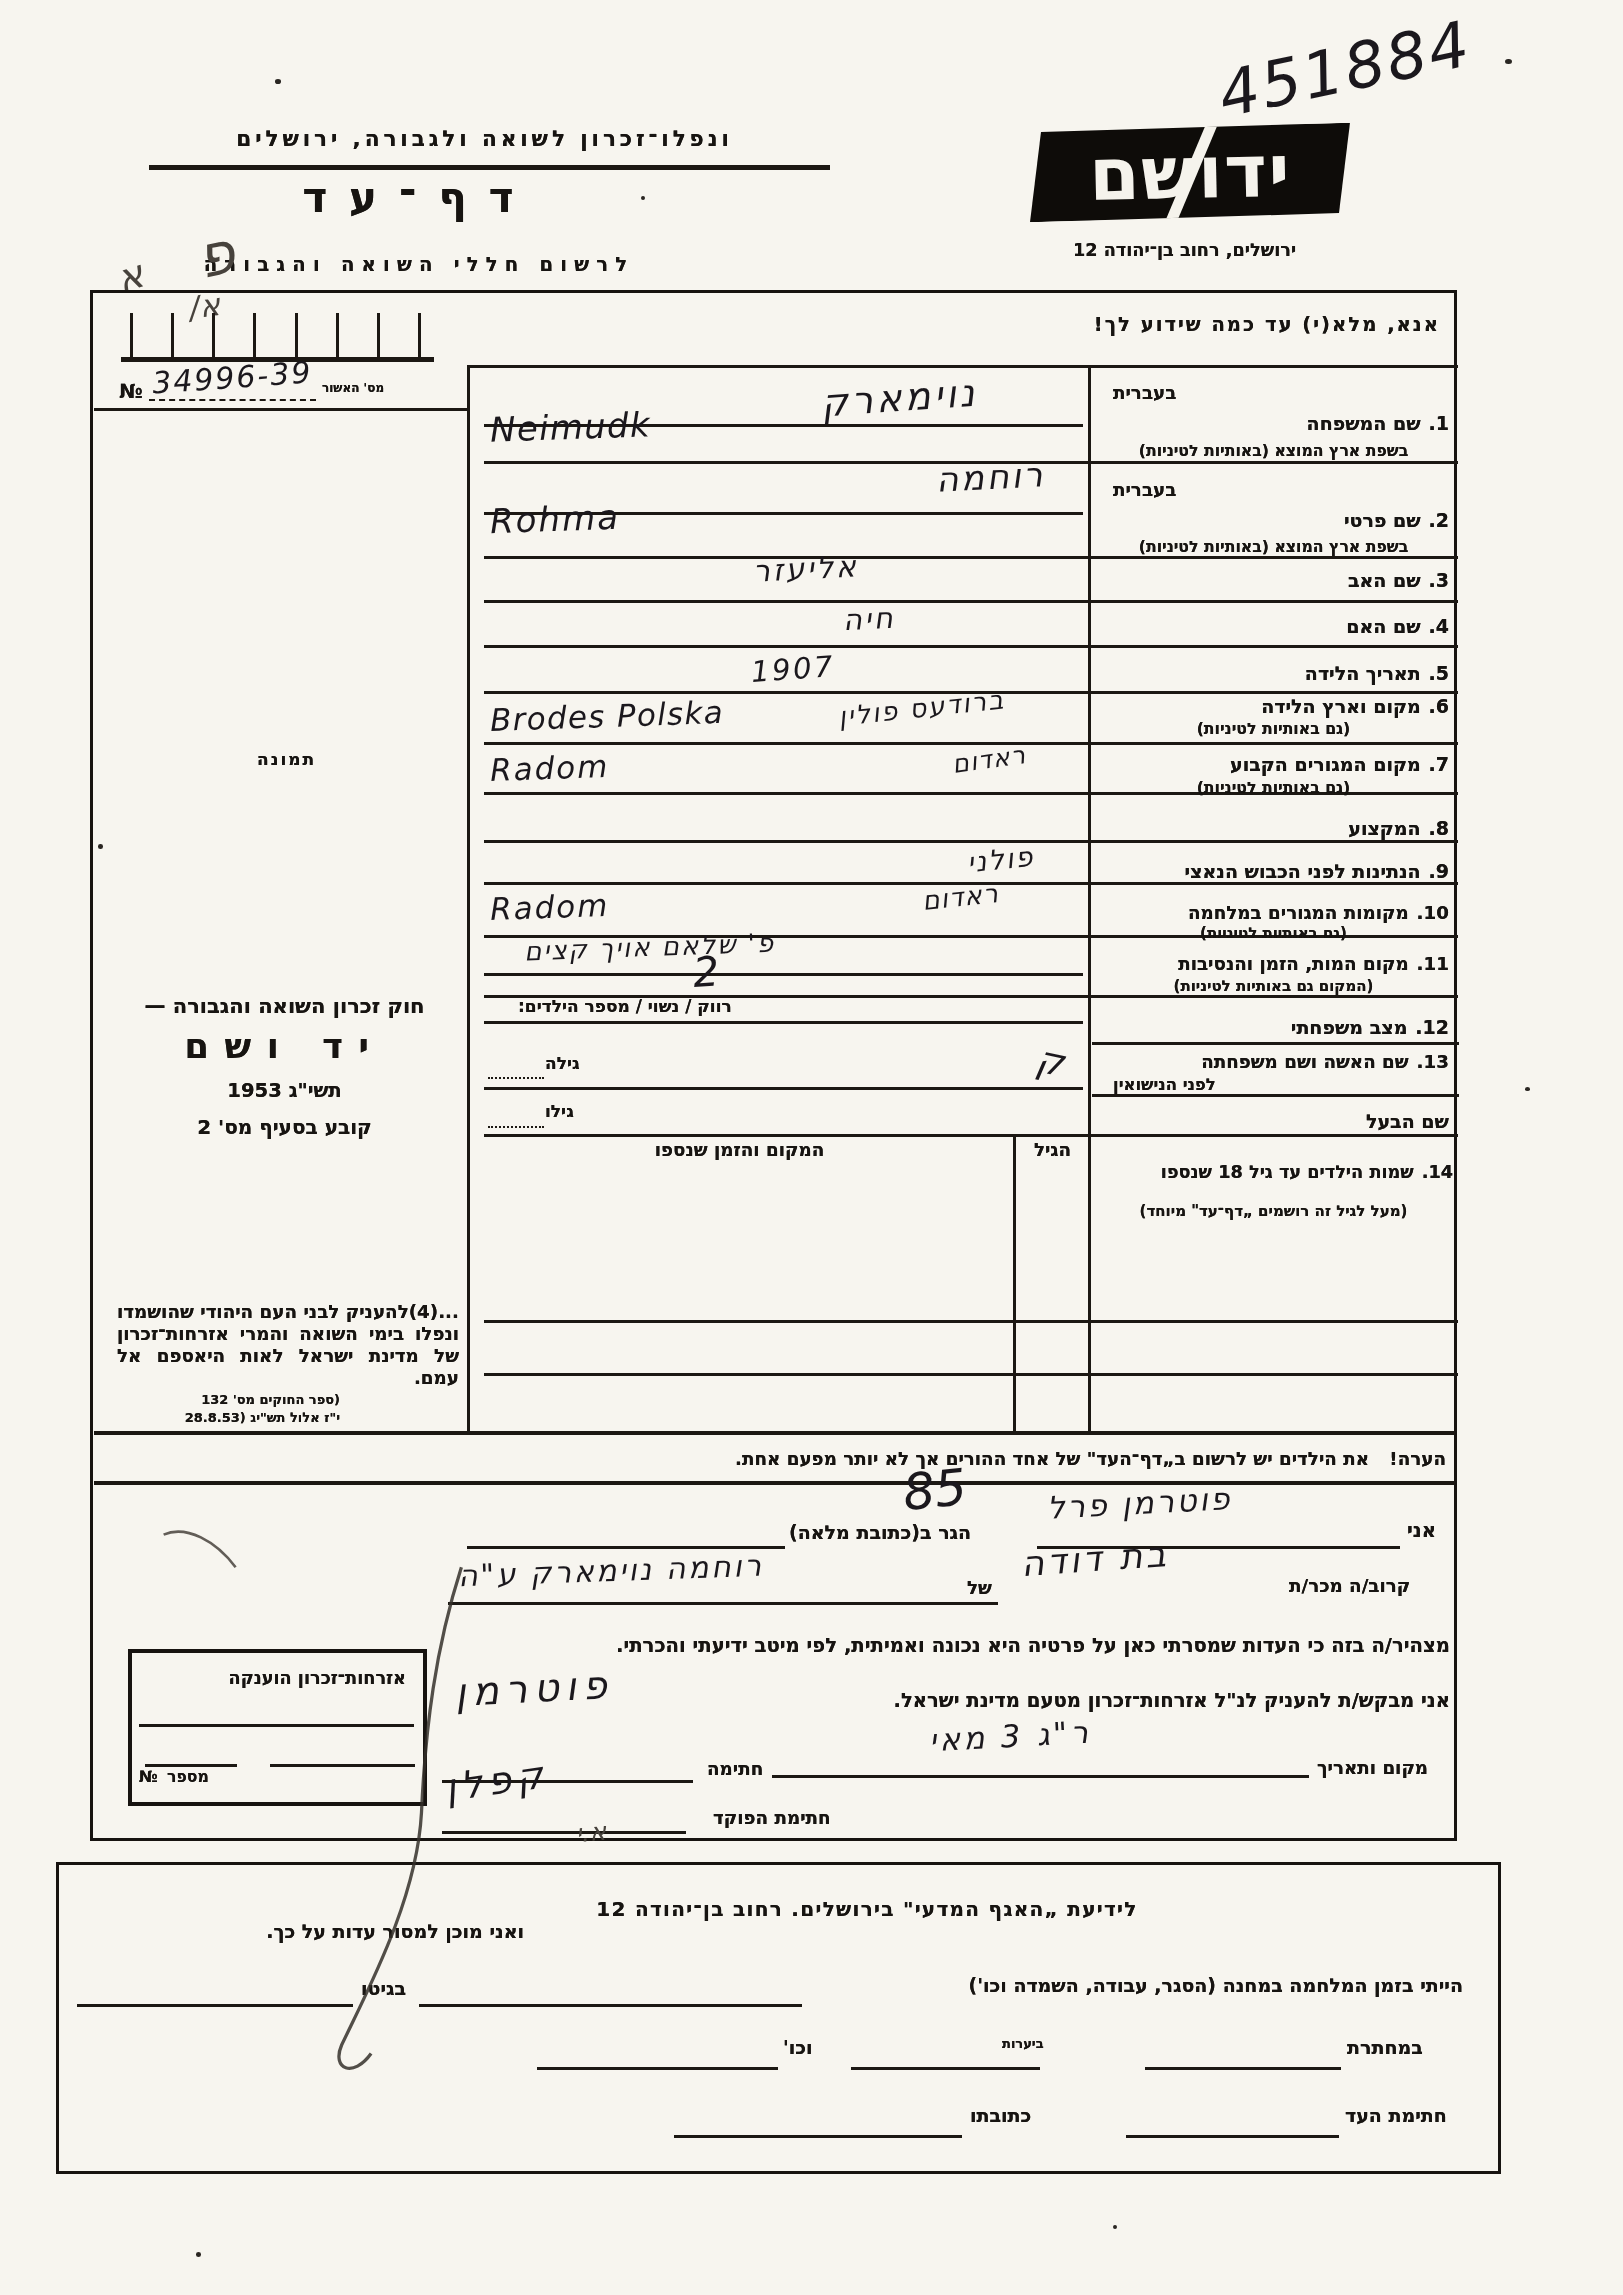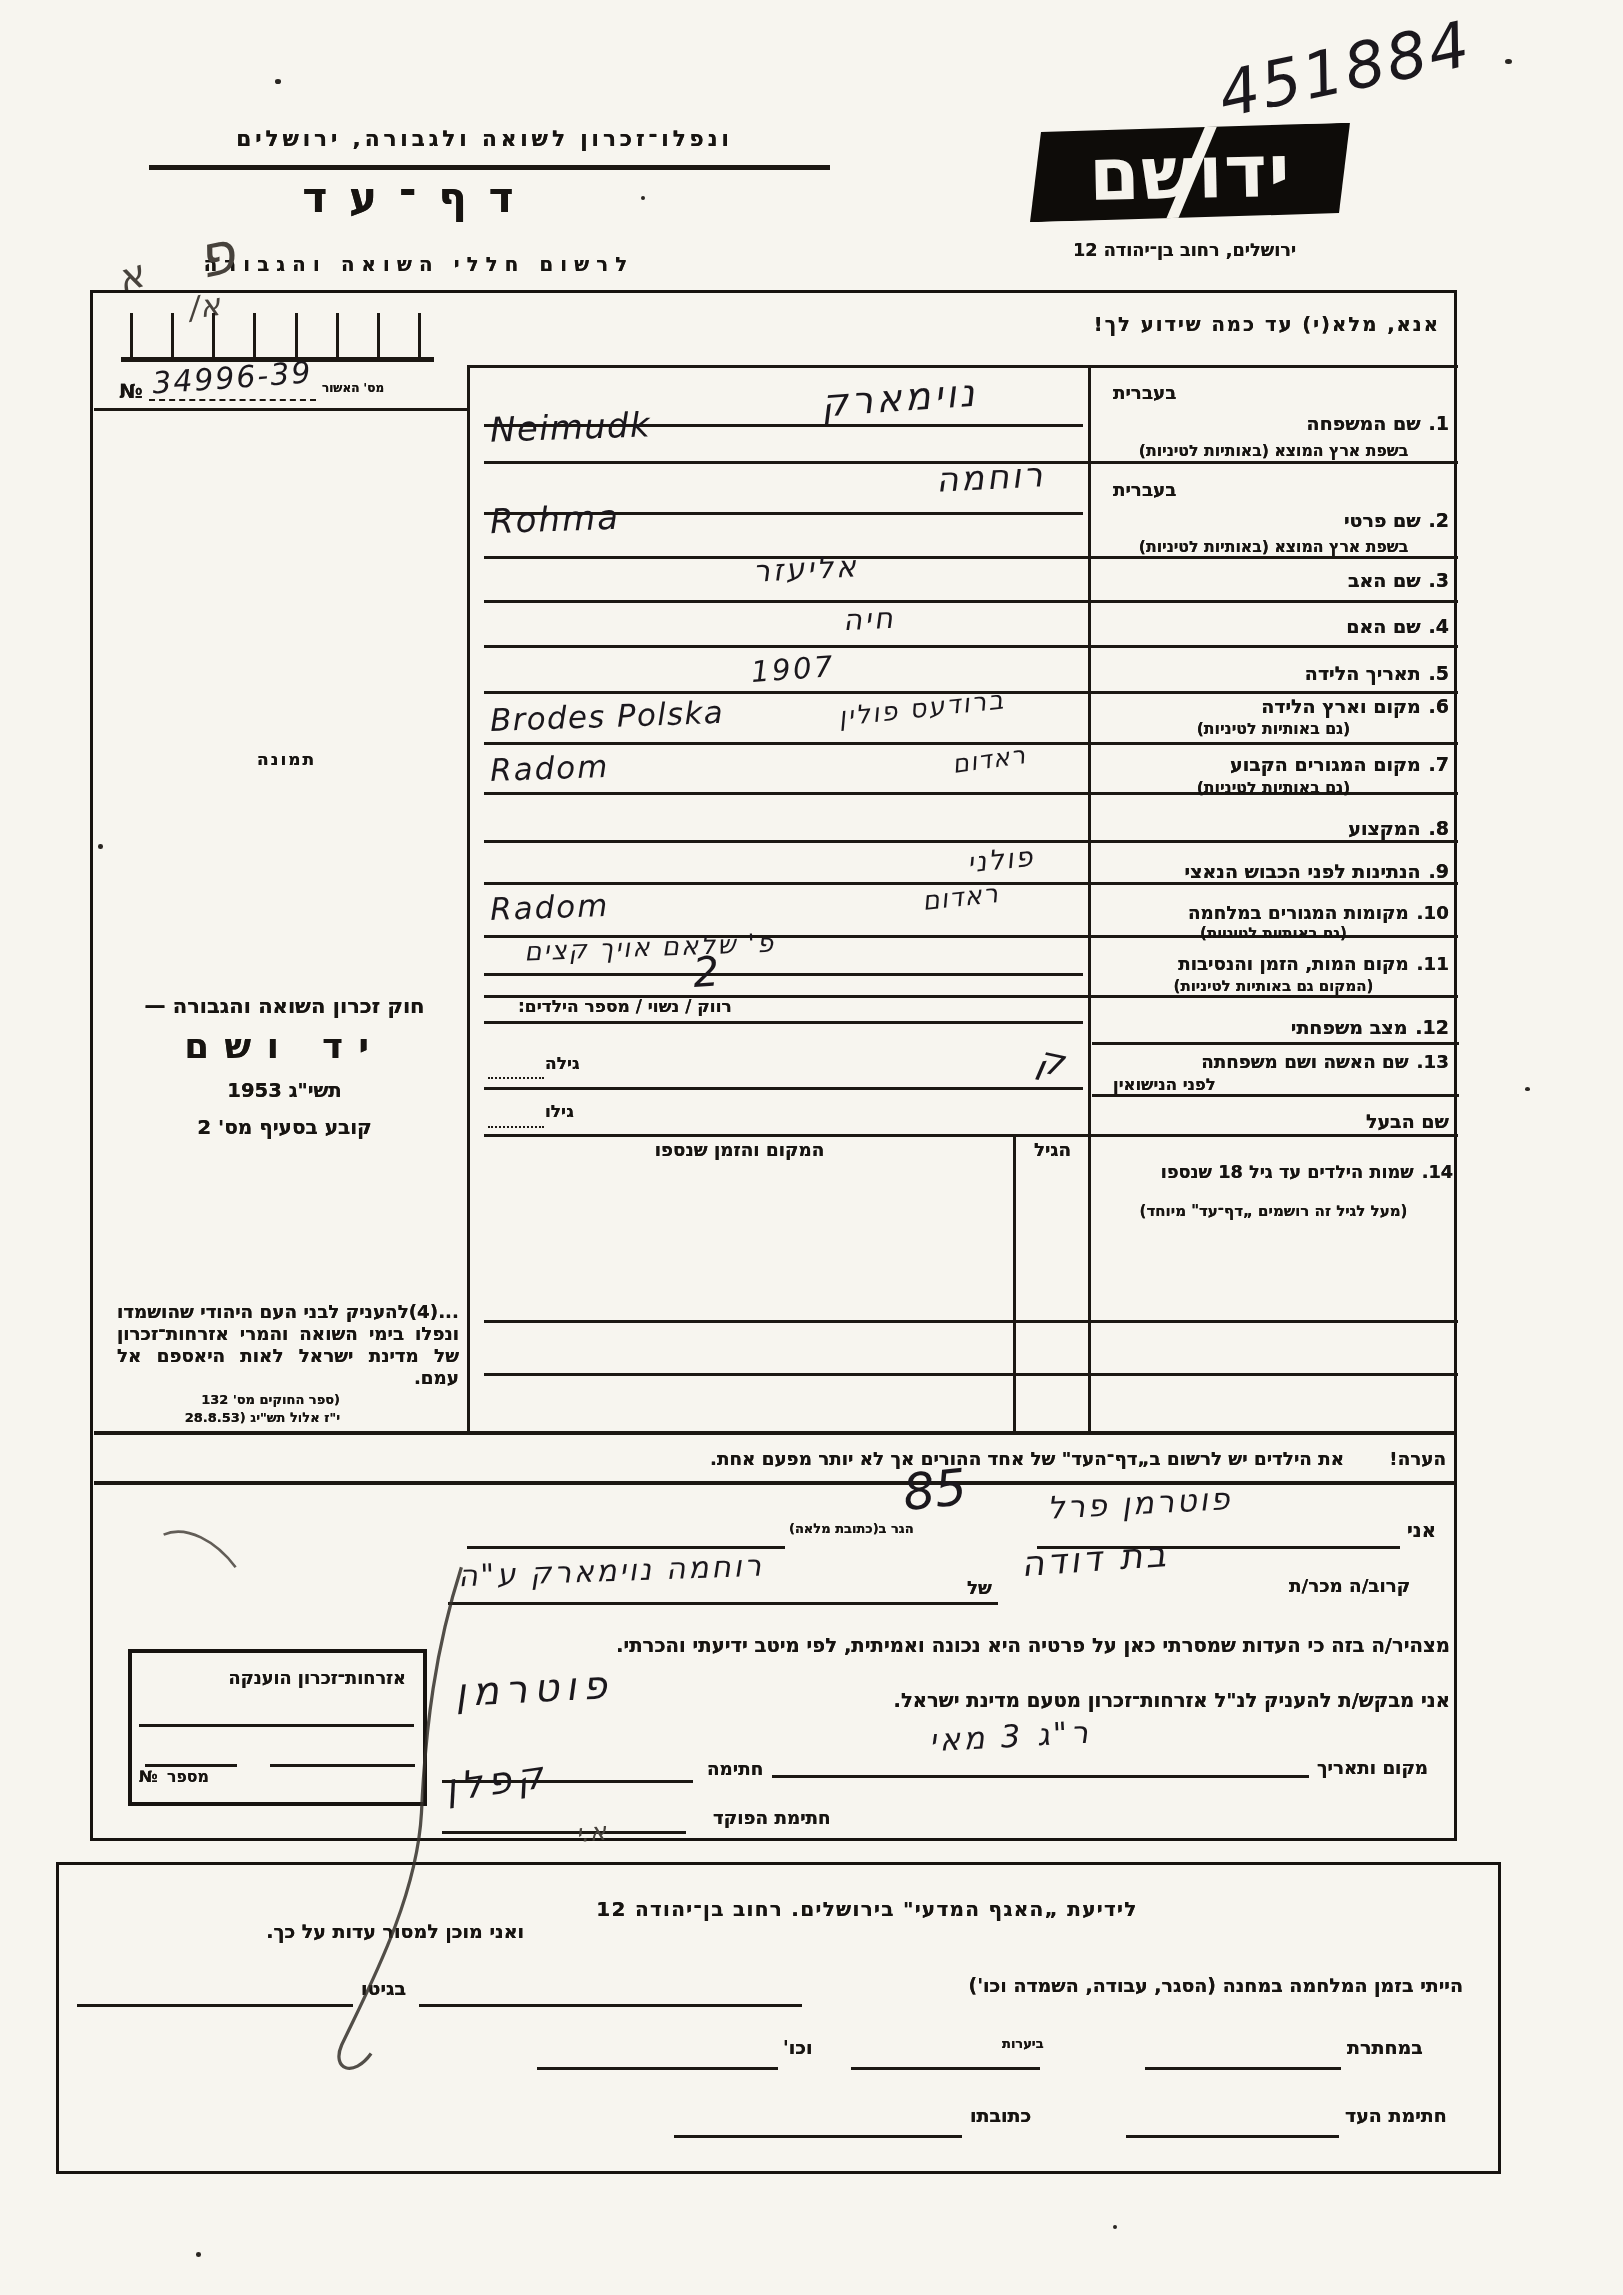--- a/index.html
+++ b/index.html
@@ -219,37 +219,37 @@
   <div class="t b" style="left:545px;top:1053px;font-size:17px;">גילה</div>
   <div class="dots" style="left:488px;top:1077px;width:56px;"></div>
   <div class="t b" style="left:545px;top:1101px;font-size:17px;">גילו</div>
   <div class="dots" style="left:488px;top:1126px;width:56px;"></div>
 
   <div class="t b c" style="left:576px;top:1139px;width:327px;font-size:18.3px;">המקום והזמן שנספו</div>
   <div class="t b c" style="left:1017px;top:1139px;width:71px;font-size:18.3px;">הגיל</div>
 
   <div class="ln" style="left:94px;top:1431px;width:1361px;height:3.9px;"></div>
   <div class="t b" style="left:209px;top:1448px;width:1237px;font-size:18.3px;text-align:right;">
-    <span style="margin-left:39px;">הערה!</span>
+    <span style="margin-left:14px;">הערה!</span>
     <span>את הילדים יש לרשום ב„דף־העד" של אחד ההורים אך לא יותר מפעם אחת.</span>
   </div>
   <div class="ln" style="left:94px;top:1481px;width:1361px;height:3.9px;"></div>
 
   <div class="box" style="left:128px;top:1649px;width:291px;height:149px;border-width:4.6px;"></div>
   <div class="t b" style="left:141px;top:1668px;width:265px;font-size:17.7px;text-align:right;">אזרחות־זכרון הוענקה</div>
   <div class="ln" style="left:139px;top:1724px;width:275px;height:2.6px;"></div>
   <div class="ln" style="left:145px;top:1764px;width:92px;height:2.6px;"></div>
   <div class="ln" style="left:270px;top:1764px;width:145px;height:2.6px;"></div>
   <div class="t b" style="left:167px;top:1767px;font-size:15.7px;">מספר</div>
   <div class="t b" style="left:139px;top:1767px;font-size:15.7px;">№</div>
 
   <div class="t b" style="left:1407px;top:1519px;font-size:19.6px;">אני</div>
   <div class="t hand" style="left:1047px;top:1485px;font-size:31px;letter-spacing:2.6px;transform:rotate(-3deg);">פוטרמן פרל</div>
   <div class="ln" style="left:1037px;top:1546px;width:363px;height:2.6px;"></div>
-  <div class="t b" style="left:789px;top:1521px;font-size:13px;">הגר ב(כתובת מלאה)</div>
+  <div class="t b" style="left:789px;top:1521px;font-size:19px;">הגר ב(כתובת מלאה)</div>
   <div class="ln" style="left:467px;top:1546px;width:318px;height:2.6px;"></div>
   <div class="t hand" style="left:903px;top:1461px;font-size:50px;transform:rotate(-6deg);">85</div>
 
   <div class="t b" style="left:1289px;top:1575px;font-size:18.3px;">קרוב/ה מכר/ת</div>
   <div class="t hand" style="left:1021px;top:1539px;font-size:35px;letter-spacing:3.3px;transform:rotate(-4deg);">בת דודה</div>
   <div class="t b" style="left:967px;top:1577px;font-size:18.3px;">של</div>
   <div class="t hand" style="left:458px;top:1553px;font-size:30px;letter-spacing:2.6px;transform:rotate(-2deg);">רוחמה נוימארק ע"ה</div>
   <div class="ln" style="left:448px;top:1602px;width:550px;height:2.6px;"></div>
 
   <div class="t b" style="left:455px;top:1634px;width:995px;font-size:19.6px;text-align:right;">מצהיר/ה בזה כי העדות שמסרתי כאן על פרטיה היא נכונה ואמיתית, לפי מיטב ידיעתי והכרתי.</div>

